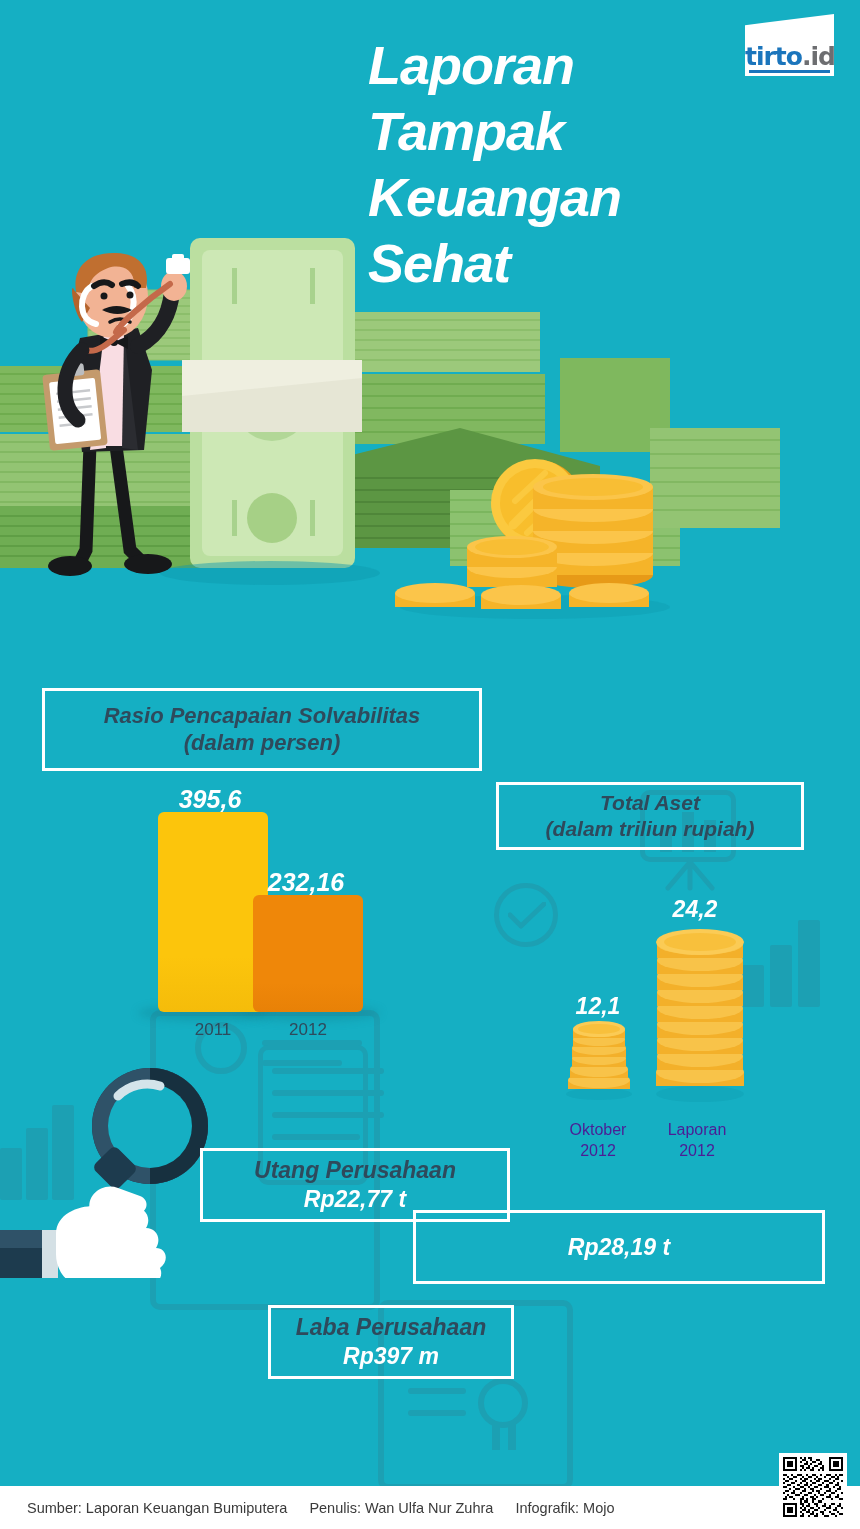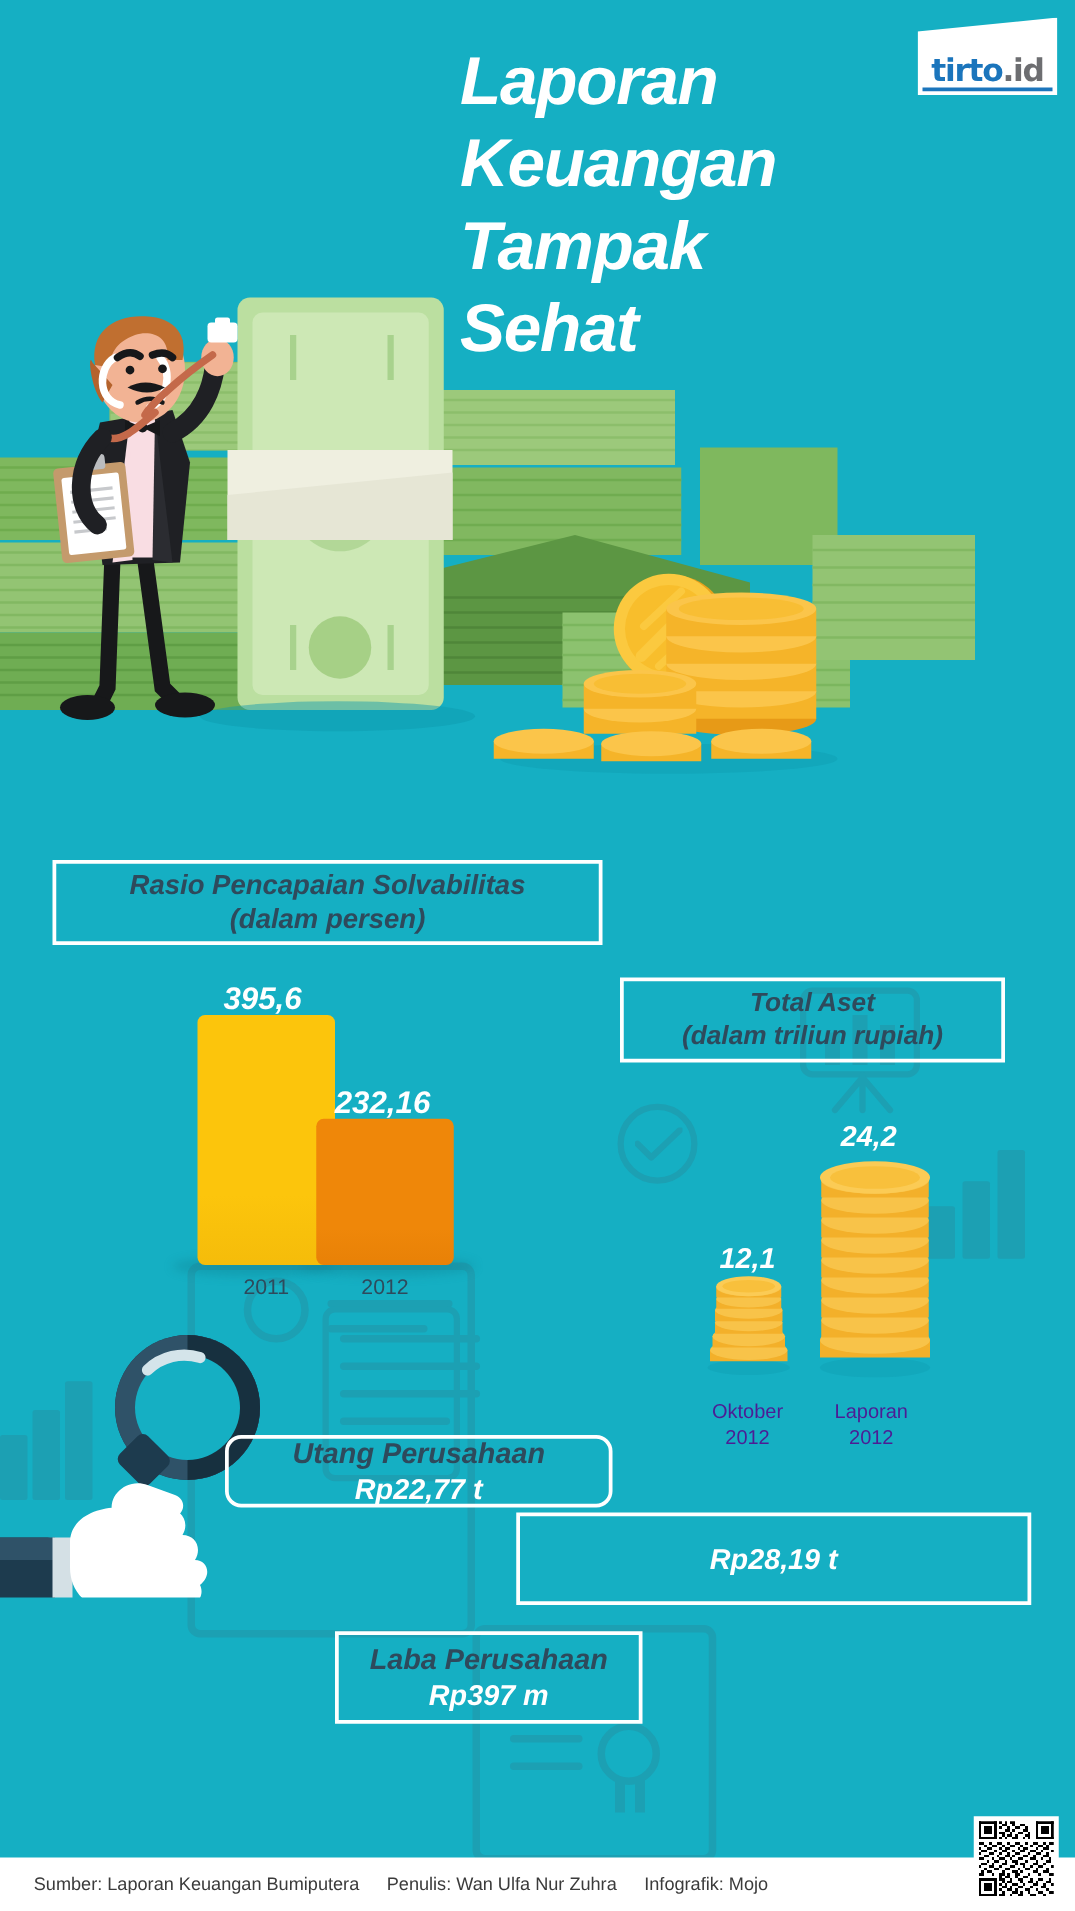--- a/index.html
+++ b/index.html
@@ -14,22 +14,22 @@
 
   
   .title {
     position:absolute; left:368px; top:18px; width:400px;
     color:#fff; font-size:54px; line-height:1.22;
     font-weight:bold; font-style:italic; letter-spacing:-1px;margin-top:15px;
   }
   .title div { white-space:nowrap; }
 
   .logo {
-    position:absolute; right:14px; top:14px;
-    width:112px; height:62px;
+    position:absolute; right:26px; top:14px;
+    width:89px; height:62px;
   }
   .logo-shape {
     position:absolute; inset:0;
     background:#fff;
     clip-path: polygon(0% 18%, 100% 0%, 100% 100%, 0% 100%);
   }
   .logo-txt {
     position:absolute; left:0; right:0; top:28px;
     text-align:center; font-size:25px; font-weight:bold;
     color:#1B75BC; letter-spacing:-1px; font-family:"DejaVu Sans", sans-serif;
@@ -153,22 +153,22 @@
     <svg class="wm" style="left:650px; top:858px;" width="80" height="34" viewBox="0 0 80 34">
       <path d="M40 2 L40 30 M40 4 L18 30 M40 4 L62 30" fill="none" stroke="#1CA0B3" stroke-width="5" stroke-linecap="round"></path>
     </svg>
     <div class="wm" style="left:660px;top:826px;width:12px;height:26px;background:#1CA0B3;"></div>
     <div class="wm" style="left:682px;top:812px;width:12px;height:40px;background:#1CA0B3;"></div>
     <div class="wm" style="left:704px;top:820px;width:12px;height:32px;background:#1CA0B3;"></div>
   </div>
 
   <div class="title">
     <div>Laporan</div>
+    <div>Tampak</div>
     <div>Keuangan</div>
-    <div>Tampak</div>
     <div>Sehat</div>
   </div>
 
   <div class="logo">
     <div class="logo-shape"></div>
     <div class="logo-txt"><span>tirto</span><span class="id">.id</span></div>
     <div class="logo-underline"></div>
   </div>
 
   <svg class="ill" style="left:0px; top:228px;" width="800" height="390" viewBox="0 0 800 390">
@@ -375,21 +375,21 @@
     <g>
       <rect x="10" y="148" width="80" height="14" fill="#F5B429"></rect>
         <ellipse cx="50" cy="148" rx="40" ry="10" fill="#FBC54A"></ellipse>
       <rect x="96" y="150" width="80" height="14" fill="#F5B429"></rect>
         <ellipse cx="136" cy="150" rx="40" ry="10" fill="#FBC54A"></ellipse>
       <rect x="184" y="148" width="80" height="14" fill="#F5B429"></rect>
         <ellipse cx="224" cy="148" rx="40" ry="10" fill="#FBC54A"></ellipse>
     </g>
   </svg>
 
-  <div class="labelbox" style="left:42px; top:688px; width:440px; height:68px; font-size:22px;">
+  <div class="labelbox" style="left:42px; top:688px; width:440px; height:83px; font-size:22px;">
     <div class="l1">Rasio Pencapaian Solvabilitas</div>
     <div class="l2">(dalam persen)</div>
   </div>
 
   <div>
     <div class="bar-shadow" style="left:138px; top:1005px; width:130px;"></div>
     <div class="bar-shadow" style="left:240px; top:1005px; width:140px;"></div>
 
     <div class="barval" style="left:155px; top:785px; width:110px;">395,6</div>
     <div class="bar" style="left:158px; top:812px; width:110px; height:200px;
@@ -486,21 +486,21 @@
     <circle cx="32" cy="235" r="5" fill="#C9D6DC"></circle>
     <rect x="52" y="182" width="16" height="70" fill="#D4E0E5"></rect>
 
     <path d="M66 186 C66 166 88 158 104 158 L140 158 C156 158 162 170 156 180
              C166 180 172 190 166 200 C176 200 180 212 170 220
              C174 228 168 238 156 238 L96 238 C76 238 66 222 66 206 Z" fill="#FFFFFF"></path>
     <path d="M100 162 C96 148 112 134 128 140 L150 148 C160 152 158 164 148 166 L110 170 Z" fill="#FFFFFF"></path>
     <path d="M66 230 C82 252 112 250 120 238 L96 238 C80 238 70 234 66 230 Z" fill="#1D3B4E"></path>
   </svg>
 
-  <div class="statbox" style="left:180px; top:1148px; width:310px; height:58px;border-radius:13px;">
+  <div class="statbox" style="left:200px; top:1148px; width:310px; height:74px;">
     <div class="s-label">Utang Perusahaan</div>
     <div class="s-value">Rp22,77 t</div>
   </div>
 
   <div class="statbox" style="left:413px; top:1210px; width:412px; height:74px;">
     <div class="s-value">Rp28,19 t</div>
   </div>
 
   <div class="statbox" style="left:268px; top:1305px; width:246px; height:74px;">
     <div class="s-label">Laba Perusahaan</div>

